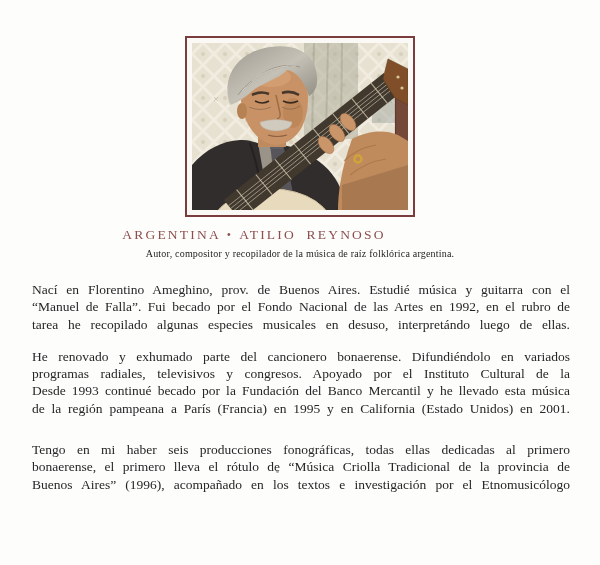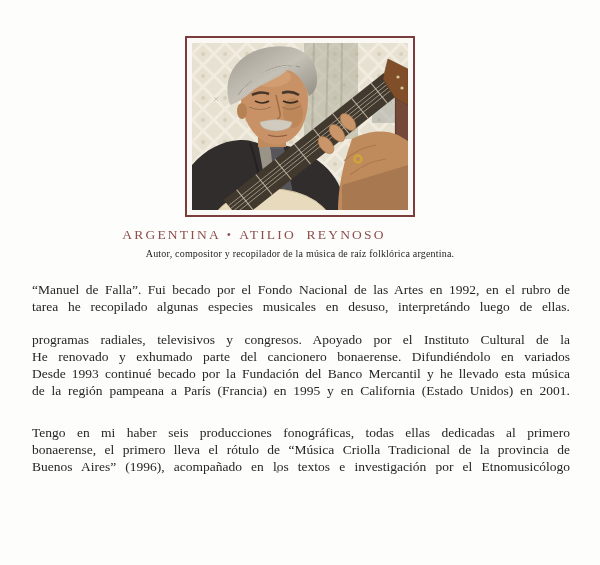--- a/index.html
+++ b/index.html
@@ -167,26 +167,27 @@
   </div>
 
   <div class="heading" style="color: rgb(141, 78, 76);">
     <span>ARGENTINA</span><span class="sep">•</span><span>ATILIO REYNOSO</span>
   </div>
 
   <div class="subtitle">Autor, compositor y recopilador de la música de raíz folklórica argentina.</div>
 
   <div class="bio" style="color: rgb(38, 38, 38);">
       <div class="para">
+        <div class="line">Nací en Florentino Ameghino, prov. de Buenos Aires. Estudié música y guitarra con el</div>
         <div class="line">“Manuel de Falla”. Fui becado por el Fondo Nacional de las Artes en 1992, en el rubro de</div>
         <div class="line">tarea he recopilado algunas  especies musicales en desuso, interpretándo luego de ellas.</div>
       </div>
       <div class="para">
+        <div class="line">He renovado y exhumado parte del cancionero bonaerense. Difundiéndolo en variados</div>
         <div class="line">programas radiales, televisivos y congresos. Apoyado por el Instituto Cultural de la</div>
-        <div class="line">He renovado y exhumado parte del cancionero bonaerense. Difundiéndolo en variados</div>
         <div class="line">Desde 1993 continué becado por la Fundación del Banco Mercantil y he llevado esta música</div>
         <div class="line">de la región pampeana a París (Francia) en 1995 y en California (Estado Unidos) en 2001.</div>
       </div>
       <div class="para">
         <div class="line">Tengo en mi haber seis producciones fonográficas, todas ellas dedicadas al primero</div>
         <div class="line">bonaerense, el primero lleva el rótulo de “Música Criolla Tradicional de la provincia de</div>
         <div class="line">Buenos Aires” (1996), acompañado en los textos e investigación por el Etnomusicólogo</div>
       </div>
     </div>
 

